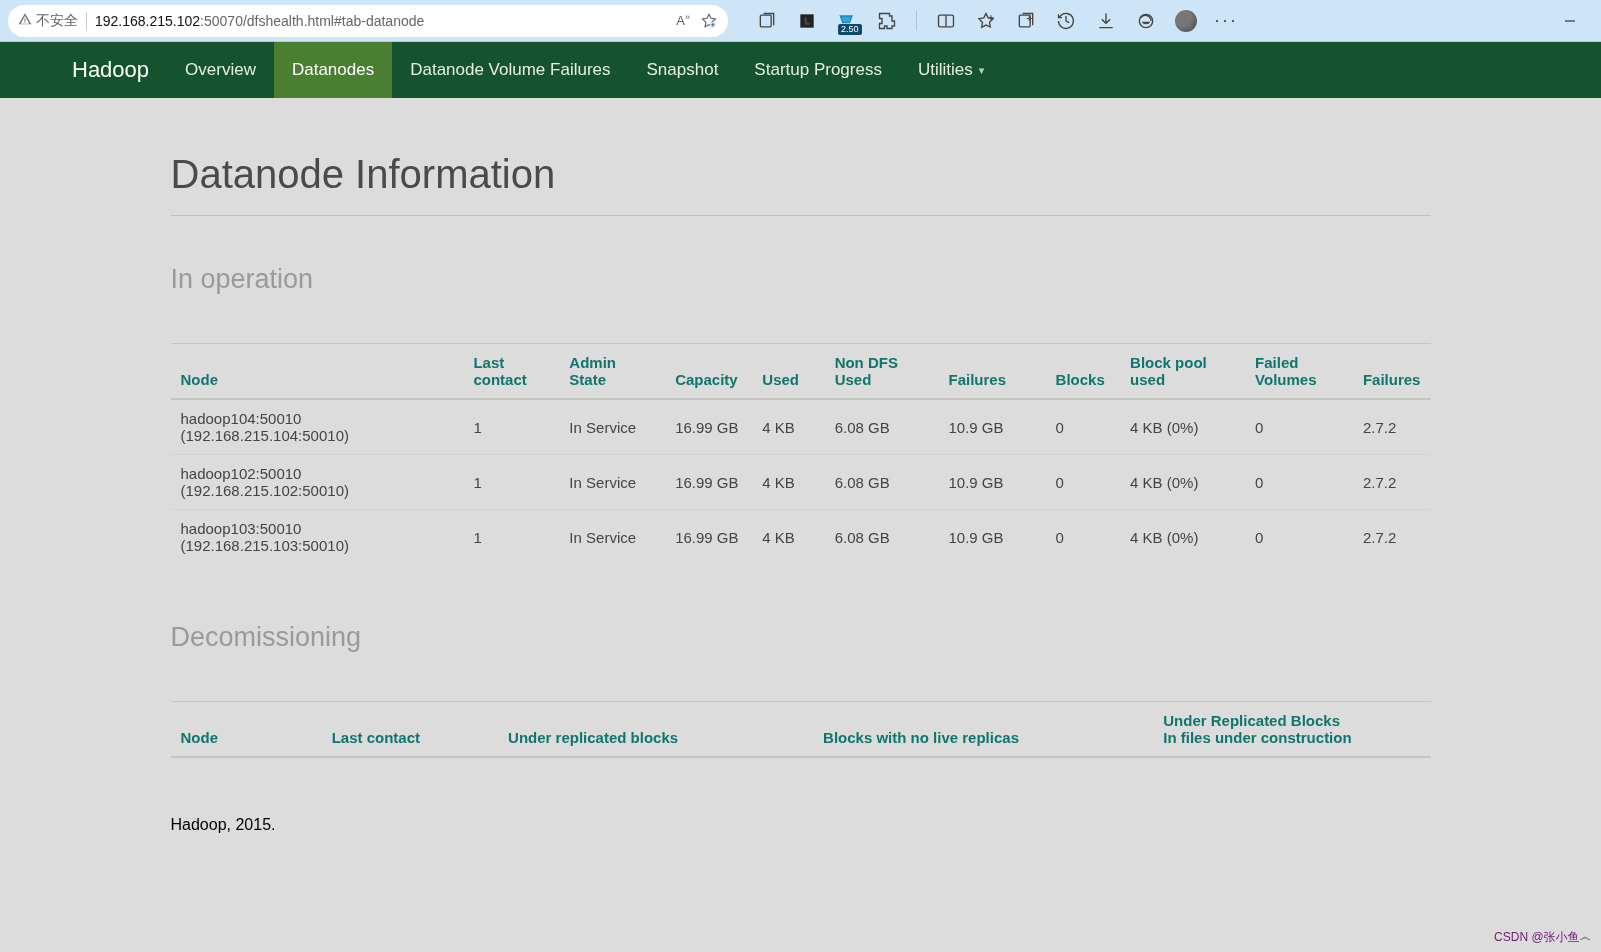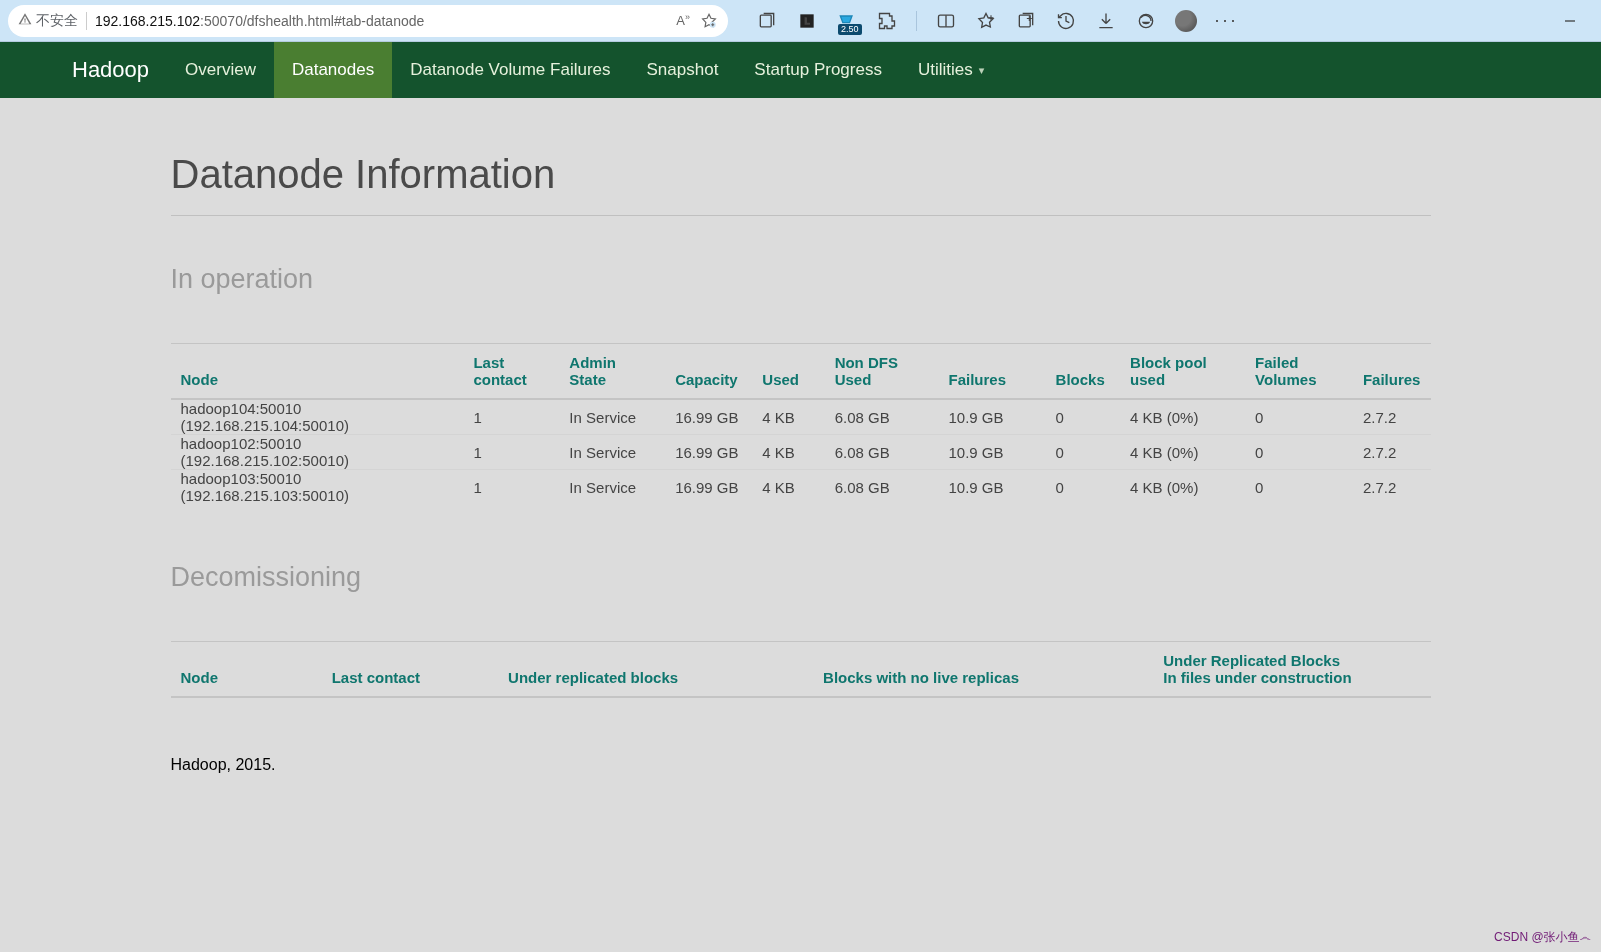--- a/index.html
+++ b/index.html
@@ -27,21 +27,21 @@
   .brand { color: #fff; font-size: 22px; font-weight: 500; display: flex; align-items: center; padding: 0 18px 0 10px; }
   .nav-item { color: #e6f1dc; font-size: 17px; display: flex; align-items: center; padding: 0 18px; cursor: pointer; }
   .nav-item.active { background: #4a7e31; color: #fff; }
   .nav-item .caret { margin-left: 6px; font-size: 11px; opacity: .8; }
   .container { width: 1260px; margin: 8px auto; padding: 0 0 40px; }
   h1.page-title { font-size: 40px; font-weight: 400; color: #4a4a4a; margin: 54px 0 18px; }
   hr.rule { border: none; border-top: 1px solid #c0c0c0; margin: 0 0 48px; }
   h2.sub { font-size: 27px; font-weight: 400; color: #9a9a9a; margin: 0 0 48px; }
   table.data { width: 100%; border-collapse: collapse; font-size: 15px; color: #333; margin-bottom: 58px; }
   table.data th { text-align: left; font-weight: 700; padding: 10px 10px; border-top: 1px solid #c4c4c4; border-bottom: 2px solid #c4c4c4; color: #0f766e; vertical-align: bottom; }
-  table.data td { padding: 0 10px; border-top: 1px solid #d4d4d4; color: #444; }
+  table.data td { padding: 10px 10px; border-top: 1px solid #d4d4d4; color: #444; }
   .decom th { border-top: 1px solid #c4c4c4; border-bottom: 2px solid #c4c4c4; }
   .footer { font-size: 16px; color: #000000; margin-top: 48px; }
   .watermark { position: fixed; right: 10px; bottom: 6px; font-size: 12px; color: #701a75; font-family: "Microsoft YaHei", sans-serif; }
 </style>
 </head>
 <body>
 
 <div class="chrome">
   <div class="addr-group">
     <span class="sec-warn">

